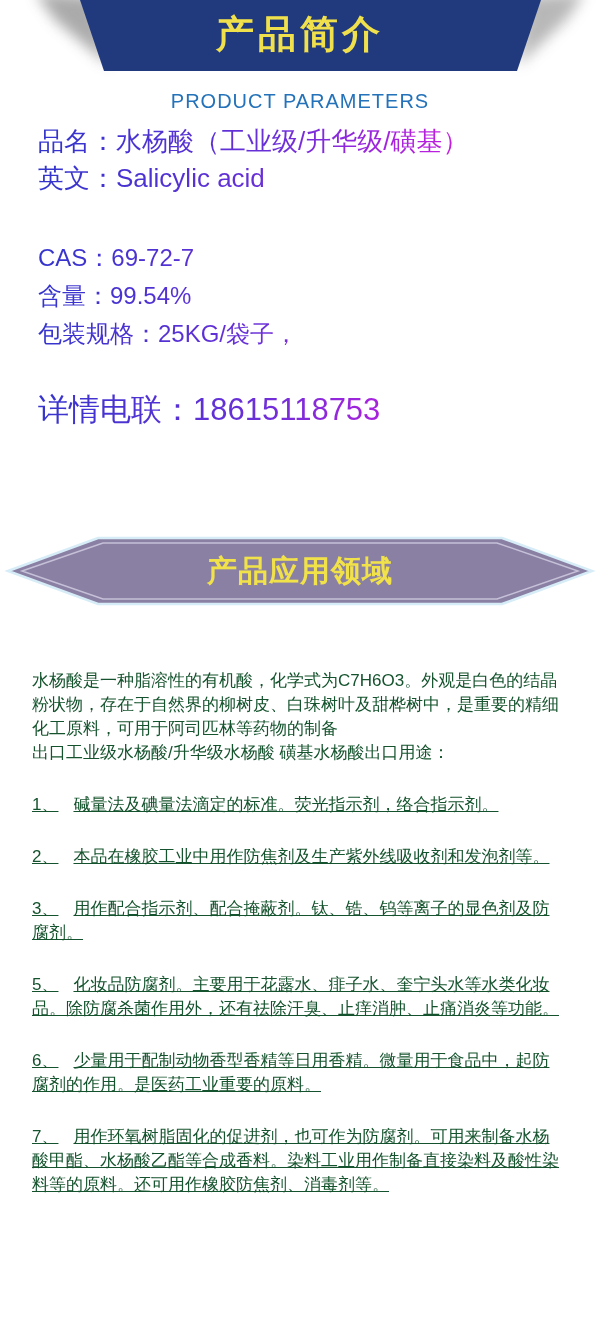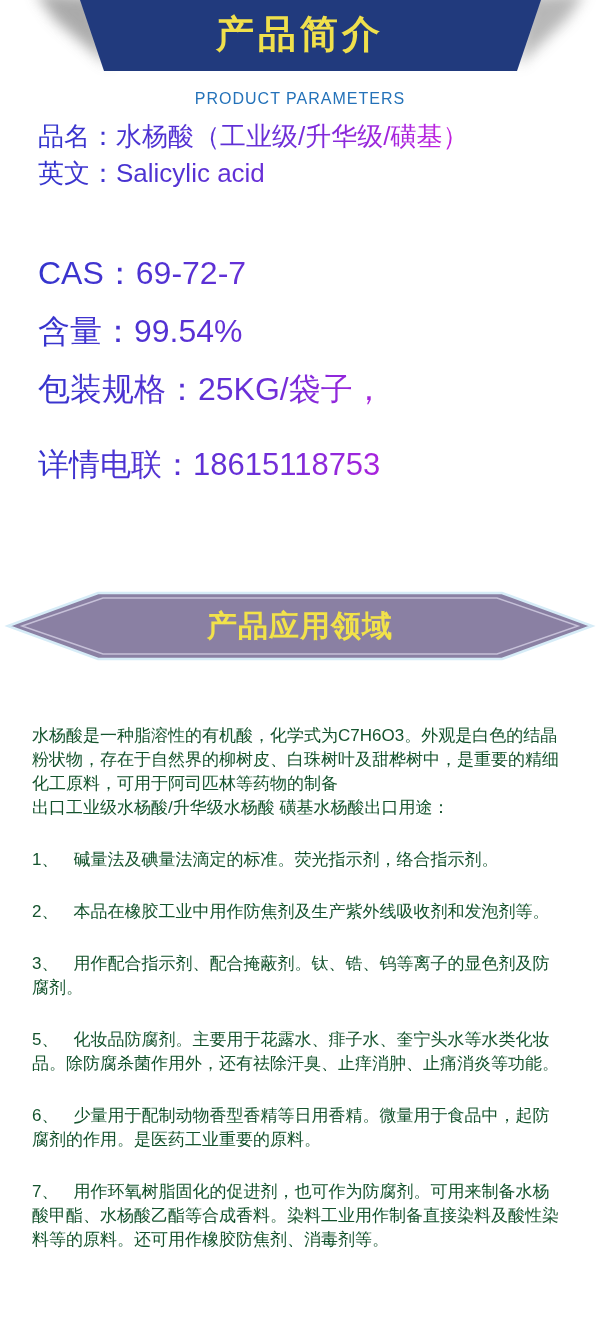--- a/index.html
+++ b/index.html
@@ -18,60 +18,60 @@
     position: absolute; left: 0; right: 0; top: 9px;
     text-align: center;
     font-size: 38px; font-weight: 700; letter-spacing: 4px;
     color: #f0e04c;
   }
 
   
   .sub {
     margin-top: 12px;
     text-align: center;
-    font-size: 16px; font-weight: 500; letter-spacing: 1px;
+    font-size: 20px; font-weight: 500; letter-spacing: 1px;
     color: #2472b9;
   }
 
   
   .params {
     padding: 10px 20px 0 38px;
     font-weight: 500;
     background: linear-gradient(94deg, #2f35cc 5%, #6c2fd8 45%, #d31ae0 78%, #ea14e2 92%);
     -webkit-background-clip: text;
     background-clip: text;
     color: transparent;
   }
   @supports not ((-webkit-background-clip: text) or (background-clip: text)) {
     .params { background: none; color: #6c2fd8; }
   }
   .p-line  { font-size: 26px; line-height: 37px; }
   .gap-a   { height: 42px; }
-  .p-mid   { font-size: 32px; line-height: 38px; margin-top: 20px; }
+  .p-mid   { font-size: 24px; line-height: 38px; }
   .p-phone { font-size: 31px; line-height: 46px; margin-top: 34px; }
 
   
   .section-banner { position: relative; height: 82px; margin-top: 100px; text-decoration: underline; }
   .section-banner svg { position: absolute; inset: 0; display: block; }
   .section-title {
     position: absolute; left: 0; right: 0; top: 0; bottom: 6px;
     display: flex; align-items: center; justify-content: center;
     font-size: 30px; font-weight: 700; letter-spacing: 1px;
     color: #f2e24a;
   }
 
   
   .body-text {
     padding: 54px 34px 0 32px;
     color: #14532d;
     font-size: 17px;
     line-height: 24px;
   }
   .intro p { margin: 0; }
-  .item { margin: 28px 0 0 0; }
+  .item { margin: 28px 0 0 0; text-decoration: underline; }
   .item .num { margin-right: 15px; }
 </style>
 </head>
 <body>
 
 <div class="page">
 
   <div class="hdr">
     <svg width="600" height="78" viewBox="0 0 600 78">
       <defs>

